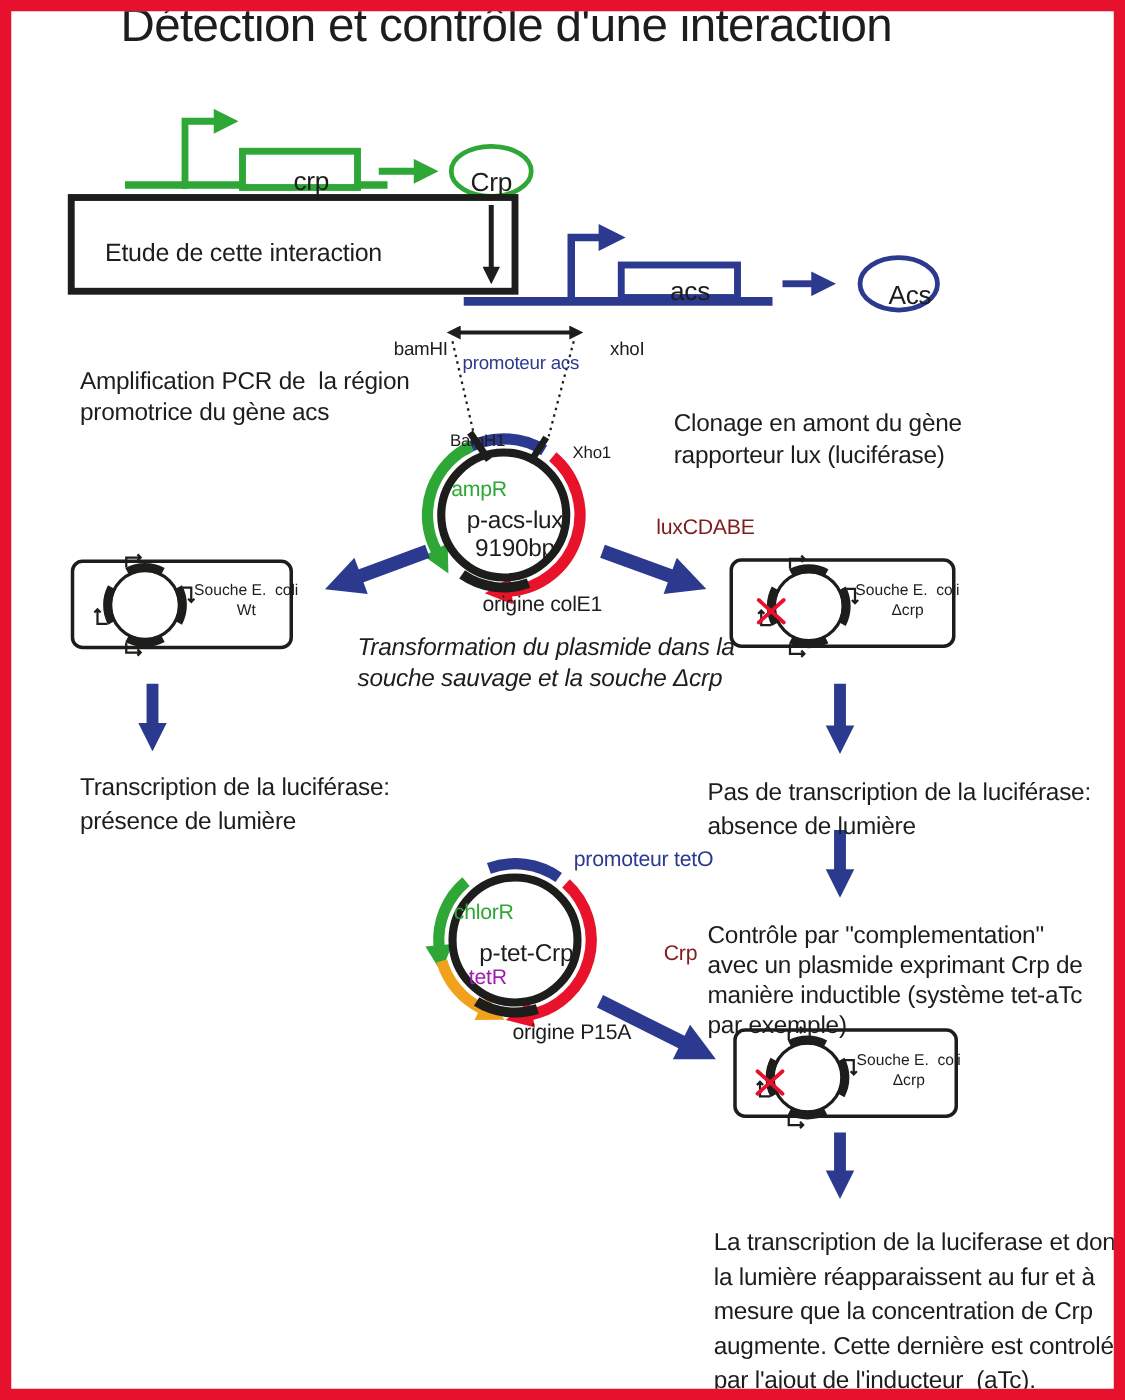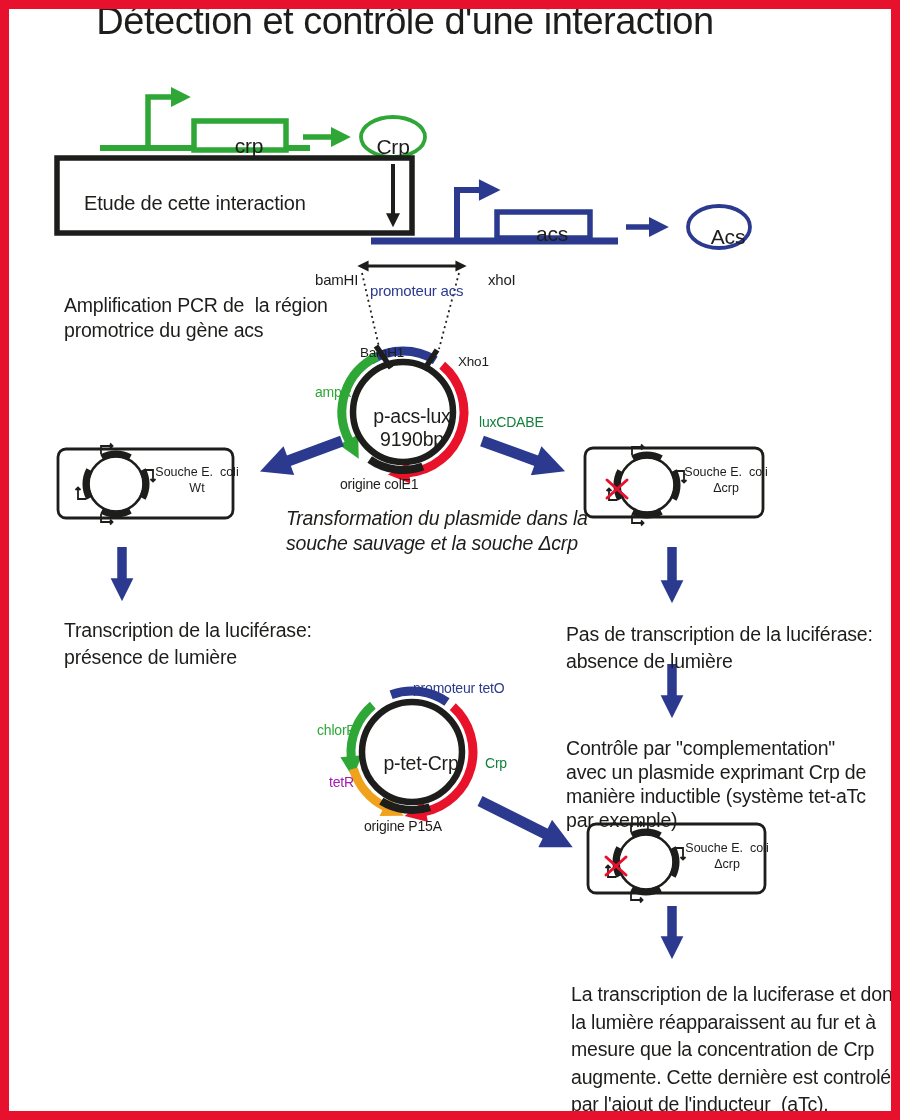--- a/index.html
+++ b/index.html
@@ -5,24 +5,24 @@
   html,body{margin:0;padding:0;background:#fff;}
   #canvas{
     position:relative; width:900px; height:1120px;
     background:#fff; border:9px solid #e8112d; box-sizing:border-box;
     font-family:"Liberation Sans", sans-serif; color:#1d1d1b; overflow:hidden;
   }
   #gfx{position:absolute; left:-9px; top:-9px; width:900px; height:1120px;}
   .t{position:absolute; white-space:pre; letter-spacing:-0.2px; line-height:25px; font-size:19.5px; color:#1d1d1b;}
   .title{width:792px; text-align:center; font-size:38px; letter-spacing:-0.5px;}
   .center{text-align:center;}
-  .green{color:#2ea737;} .blue{color:#2b3a8e;} .red{color:#15803d;} .orange{color:#a21caf;}
+  .green{color:#2ea737;} .blue{color:#2b3a8e;} .red{color:#7f1d1d;} .orange{color:#a21caf;}
   .small{font-size:15px; line-height:17px;}
   .tiny{font-size:13.5px; line-height:15px;}
-  .arc-label{font-size:14px; line-height:18px;}
+  .arc-label{font-size:17px; line-height:18px;margin-left:46px;}
   .strain{font-size:12.5px; line-height:15.5px; letter-spacing:0;}
 </style>
 </head>
 <body>
 
 <div id="canvas">
 
   <svg id="gfx" viewBox="0 0 900 1120" xmlns="http://www.w3.org/2000/svg">
     <defs>
       <marker id="hGreen" viewBox="0 0 10 10" refX="0.5" refY="5" markerWidth="4" markerHeight="3.6" orient="auto">
@@ -139,20 +139,22 @@
   <div class="t" style="left:75px; top:182px; font-size:20px;">Etude de cette interaction</div>
   <div class="t center" style="left:488px; top:212px; width:110px; font-size:21px;">acs</div>
   <div class="t center" style="left:679px; top:215px; width:80px; font-size:21px;">Acs</div>
 
   <div class="t small" style="left:306px; top:262px;text-align:center;">bamHI</div>
   <div class="t small blue" style="left:361px; top:273px;">promoteur acs</div>
   <div class="t small" style="left:479px; top:262px;">xhoI</div>
 
   <div class="t" style="left:55px; top:284px;">Amplification PCR de  la région
 promotrice du gène acs</div>
+  <div class="t" style="left:530px; top:318px;">Clonage en amont du gène
+rapporteur lux (luciférase)</div>
 
   <div class="t tiny" style="left:351px; top:336px;">BamH1</div>
   <div class="t tiny" style="left:449px; top:345px;">Xho1</div>
   <div class="t arc-label green" style="left:306px; top:374px;">ampR</div>
   <div class="t center" style="left:343px; top:396px; width:120px; line-height:23px;">p-acs-lux
 9190bp</div>
   <div class="t arc-label red" style="left:470px; top:404px;">luxCDABE</div>
   <div class="t arc-label" style="left:331px; top:466px;">origine colE1</div>
 
   <div class="t strain center" style="left:143px; top:456px; width:90px;">Souche E.  coli

